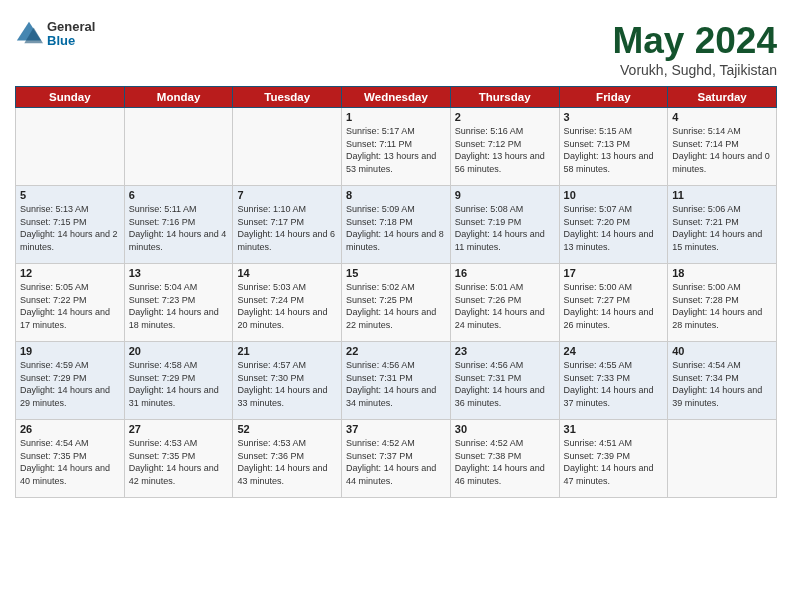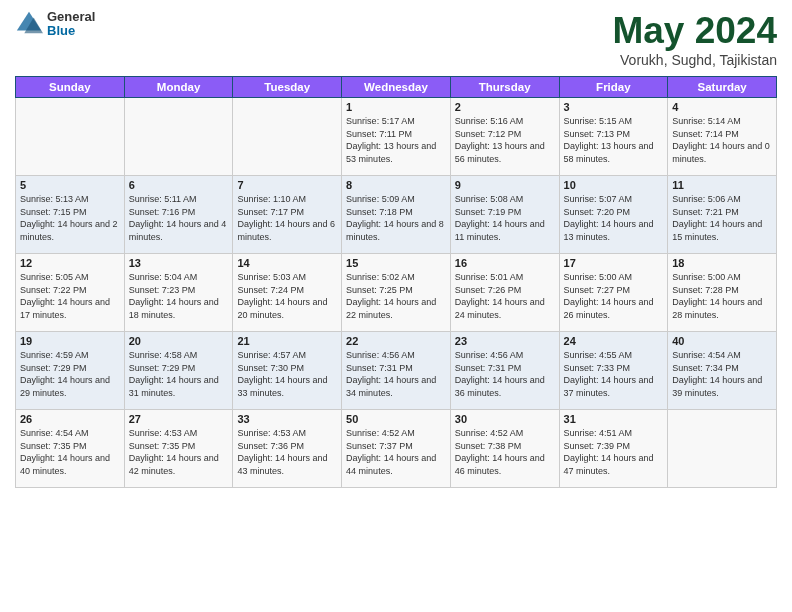--- a/index.html
+++ b/index.html
@@ -6,21 +6,21 @@
     body {
       font-family: Arial, sans-serif;
       background: #fff;
       width: 792px;
       height: 612px;
       overflow: hidden;
     }
     .page {
       width: 792px;
       height: 612px;
-      padding: 10px 15px;
+      padding: 20px 15px;
     }
     .header {
       display: flex;
       justify-content: space-between;
       align-items: flex-start;
       margin-bottom: 8px;
     }
     .logo {
       display: flex;
       align-items: center;
@@ -57,21 +57,21 @@
       font-size: 14px;
       color: #444;
       text-align: right;
     }
     table {
       width: 100%;
       border-collapse: collapse;
       table-layout: fixed;
     }
     thead tr th {
-      background-color: #8b5cf6;
+      background-color: #b91c1c;
       color: #fff;
       text-align: center;
       font-size: 11.5px;
       padding: 4px 2px;
       border: 1px solid #1a5276;
     }
     tbody tr td {
       border: 1px solid #ccc;
       vertical-align: top;
       padding: 3px 4px;
@@ -247,25 +247,25 @@
         <tr>
           <td>
             <span class="day-number">26</span>
             <div class="cell-content"><span>Sunrise: 4:54 AM</span><br><span>Sunset: 7:35 PM</span><br><span>Daylight: 14 hours and 40 minutes.</span></div>
           </td>
           <td>
             <span class="day-number">27</span>
             <div class="cell-content"><span>Sunrise: 4:53 AM</span><br><span>Sunset: 7:35 PM</span><br><span>Daylight: 14 hours and 42 minutes.</span></div>
           </td>
           <td>
-            <span class="day-number">33</span>
+            <span class="day-number">52</span>
             <div class="cell-content"><span>Sunrise: 4:53 AM</span><br><span>Sunset: 7:36 PM</span><br><span>Daylight: 14 hours and 43 minutes.</span></div>
           </td>
           <td>
-            <span class="day-number">50</span>
+            <span class="day-number">37</span>
             <div class="cell-content"><span>Sunrise: 4:52 AM</span><br><span>Sunset: 7:37 PM</span><br><span>Daylight: 14 hours and 44 minutes.</span></div>
           </td>
           <td>
             <span class="day-number">30</span>
             <div class="cell-content"><span>Sunrise: 4:52 AM</span><br><span>Sunset: 7:38 PM</span><br><span>Daylight: 14 hours and 46 minutes.</span></div>
           </td>
           <td>
             <span class="day-number">31</span>
             <div class="cell-content"><span>Sunrise: 4:51 AM</span><br><span>Sunset: 7:39 PM</span><br><span>Daylight: 14 hours and 47 minutes.</span></div>
           </td>

